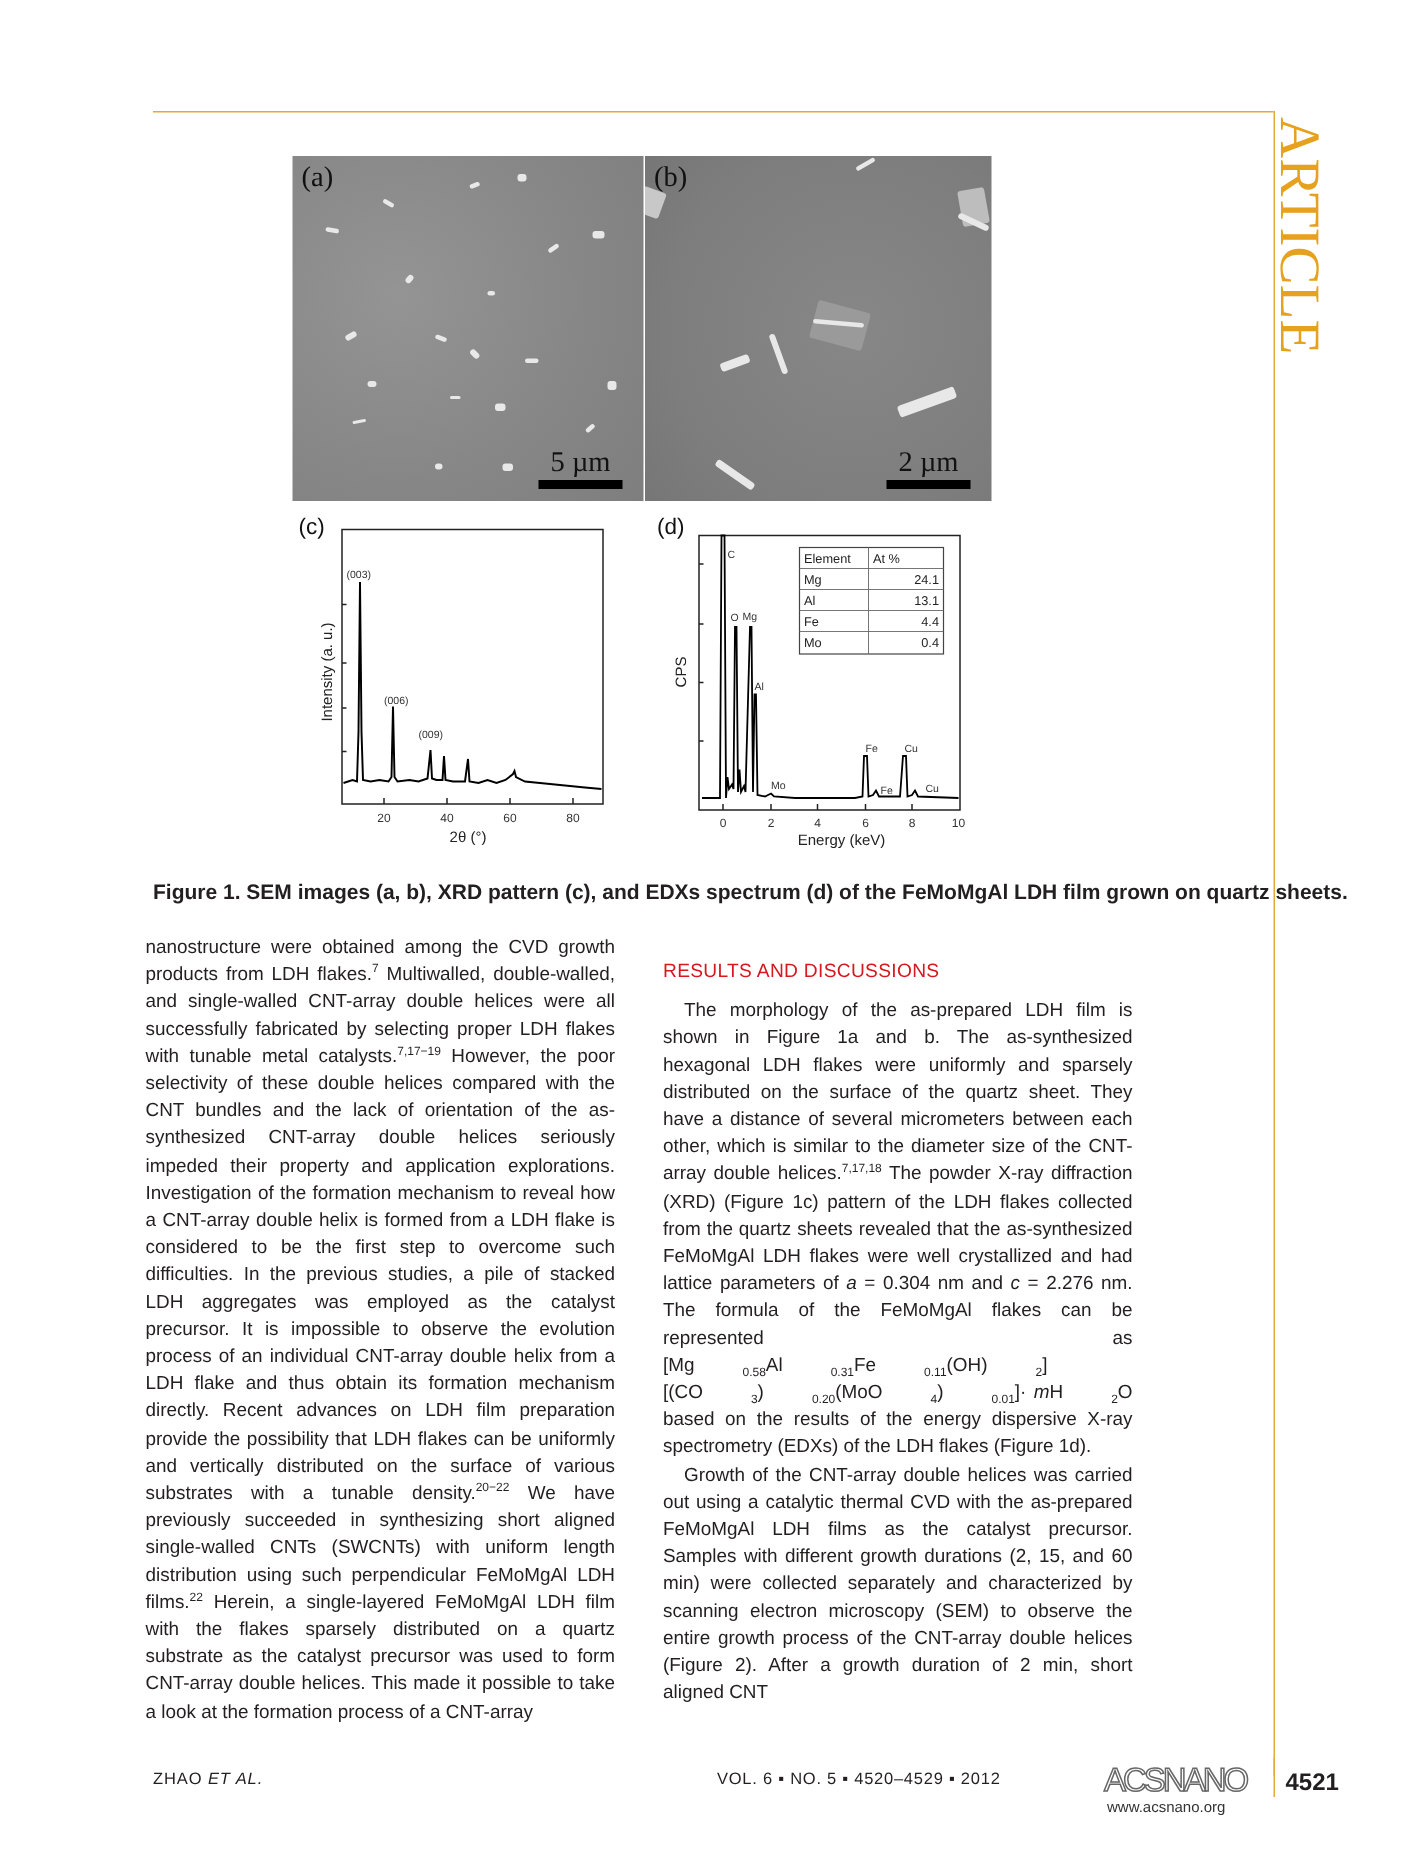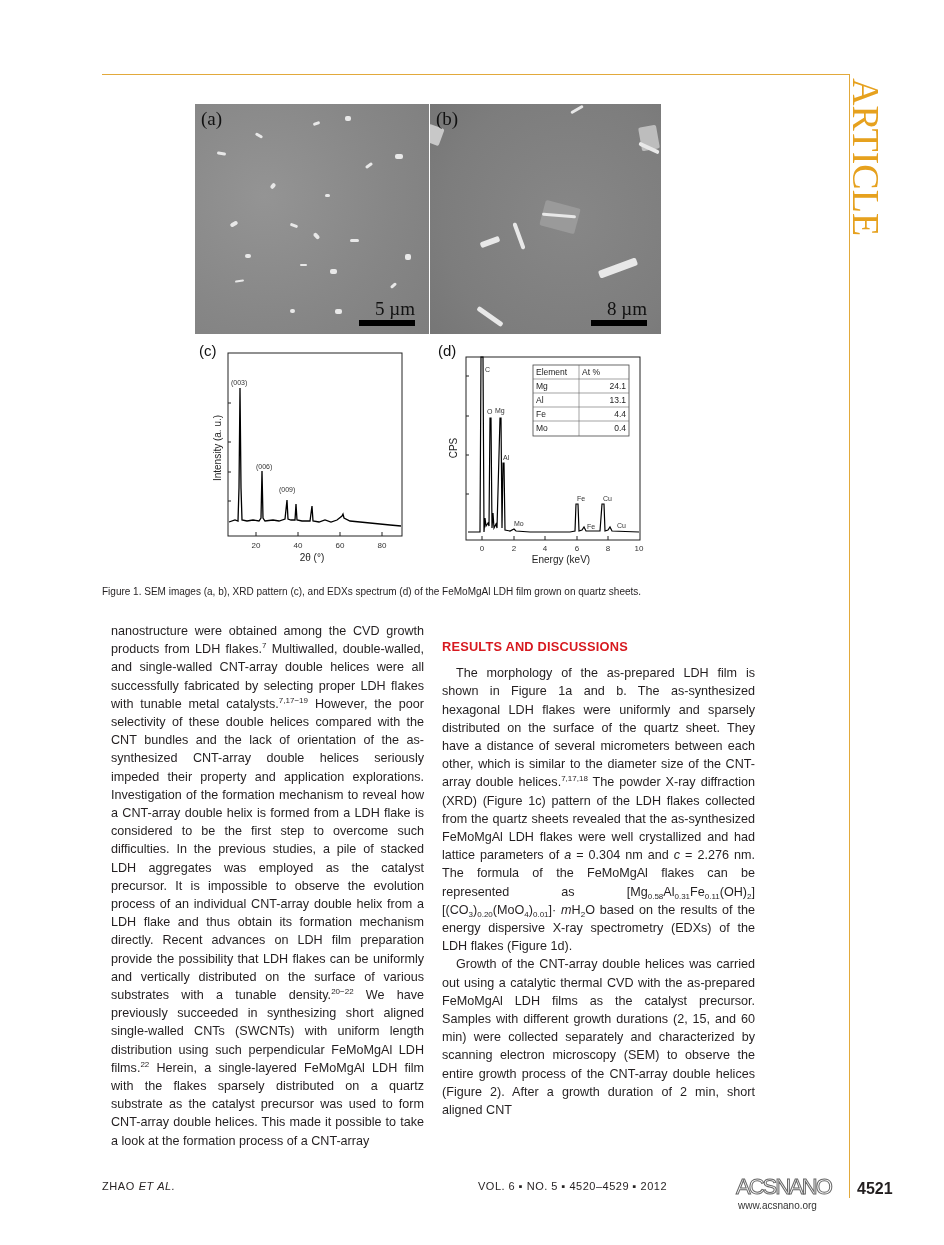--- a/index.html
+++ b/index.html
@@ -7,34 +7,34 @@
   .hrule{position:absolute;left:102px;top:74px;width:747px;height:1px;background:#e2a93b;}
   .vrule{position:absolute;left:849px;top:74px;width:1px;height:1110px;background:#e2a93b;}
   .vrule2{position:absolute;left:849px;top:1172px;width:1px;height:26px;background:#e2a93b;}
   .article-tab{position:absolute;left:852px;top:78px;width:40px;height:180px;}
   .article-tab span{position:absolute;left:36px;top:0;transform-origin:0 0;transform:rotate(90deg);font-family:"Liberation Serif",serif;font-size:38px;color:#e6a11e;letter-spacing:0px;white-space:nowrap;}
   .sem{position:absolute;top:104px;width:234px;height:230px;background:#8a8a8a;overflow:hidden;}
   .sem.a{left:195px;background:radial-gradient(circle at 30% 40%,#949494 0,#868686 60%,#7e7e7e 100%);}
   .sem.b{left:430px;width:231px;background:radial-gradient(circle at 60% 50%,#878787 0,#7d7d7d 70%,#767676 100%);}
   .sem .lbl{position:absolute;left:6px;top:4px;font-family:"Liberation Serif",serif;font-size:19px;color:#111;}
   .sem .scale{position:absolute;right:14px;bottom:8px;text-align:center;}
-  .sem .scale .t{font-family:"Liberation Serif",serif;font-size:19px;color:#111;line-height:20px;text-align:right;}
+  .sem .scale .t{font-family:"Liberation Serif",serif;font-size:19px;color:#111;line-height:20px;}
   .sem .scale .bar{height:6px;background:#000;width:56px;margin:1px auto 0;}
   .flake{position:absolute;background:#e8e8e8;border-radius:2px;}
   .plot{position:absolute;}
   .plot svg text{font-family:"Liberation Sans",sans-serif;}
-  .caption{position:absolute;left:102px;top:586px;font-size:10px;font-weight:normal;color:#231f20;white-space:nowrap;}
+  .caption{position:absolute;left:102px;top:586px;font-size:14px;font-weight:bold;color:#231f20;white-space:nowrap;}
   .col{position:absolute;width:313px;font-size:12.6px;line-height:18.2px;text-align:justify;}
-  .col.l{left:111px;top:622px;}
+  .col.l{left:97px;top:622px;}
   .col.r{left:442px;top:622px;}
   .col p{margin:0;}
   .col .ind{text-indent:14px;}
-  .heading{color:#d7191f;font-weight:bold;font-size:12.8px;margin:16px 0 8px 0 !important;letter-spacing:0.2px;}
+  .heading{color:#d7191f;font-weight:normal;font-size:12.8px;margin:16px 0 8px 0 !important;letter-spacing:0.2px;}
   sup{font-size:8px;line-height:0;vertical-align:5px;}
-  sub{font-size:8px;line-height:0;vertical-align:-3px;}
+  sub{font-size:8px;line-height:0;vertical-align:-3px;margin-left:32px;}
   .footer-left{position:absolute;left:102px;top:1180px;font-size:11px;letter-spacing:0.6px;}
   .footer-mid{position:absolute;left:478px;top:1180px;font-size:11px;letter-spacing:0.5px;white-space:nowrap;}
   .logo{position:absolute;left:736px;top:1174px;font-size:22px;color:#fff;-webkit-text-stroke:1px #666;letter-spacing:-2px;font-family:"Liberation Sans",sans-serif;white-space:nowrap;}
   .url{position:absolute;left:738px;top:1200px;font-size:10px;color:#333;}
   .pagenum{position:absolute;left:857px;top:1180px;font-size:16px;font-weight:bold;}
 </style>
 </head>
 <body>
 
 <div class="hrule"></div>
@@ -77,21 +77,21 @@
   <div class="flake" style="left:140px;top:4px;width:14px;height:3px;transform:rotate(-30deg)"></div>
   <div class="flake" style="left:208px;top:42px;width:22px;height:4px;transform:rotate(25deg)"></div>
   <div class="flake" style="left:112px;top:100px;width:36px;height:26px;background:#9a9a9a;transform:rotate(15deg)"></div>
   <div class="flake" style="left:112px;top:110px;width:34px;height:3px;transform:rotate(5deg)"></div>
   <div class="flake" style="left:50px;top:135px;width:20px;height:6px;transform:rotate(-20deg)"></div>
   <div class="flake" style="left:75px;top:130px;width:28px;height:4px;transform:rotate(70deg)"></div>
   <div class="flake" style="left:168px;top:160px;width:40px;height:8px;transform:rotate(-20deg)"></div>
   <div class="flake" style="left:45px;top:210px;width:30px;height:5px;transform:rotate(35deg)"></div>
   <div class="lbl">(b)</div>
   <div class="scale">
-    <div class="t">8 µm</div>
+    <div class="t">2 µm</div>
     <div class="bar"></div>
   </div>
 </div>
 
 <div class="plot" style="left:195px;top:338px;width:230px;height:232px;">
   <svg width="230" height="232" viewBox="0 0 230 232">
     <text x="4" y="18" font-size="15" fill="#111">(c)</text>
     <rect x="33" y="15" width="174" height="183" fill="none" stroke="#222" stroke-width="1"></rect>
 
     <line x1="33" y1="65" x2="36" y2="65" stroke="#222"></line>

